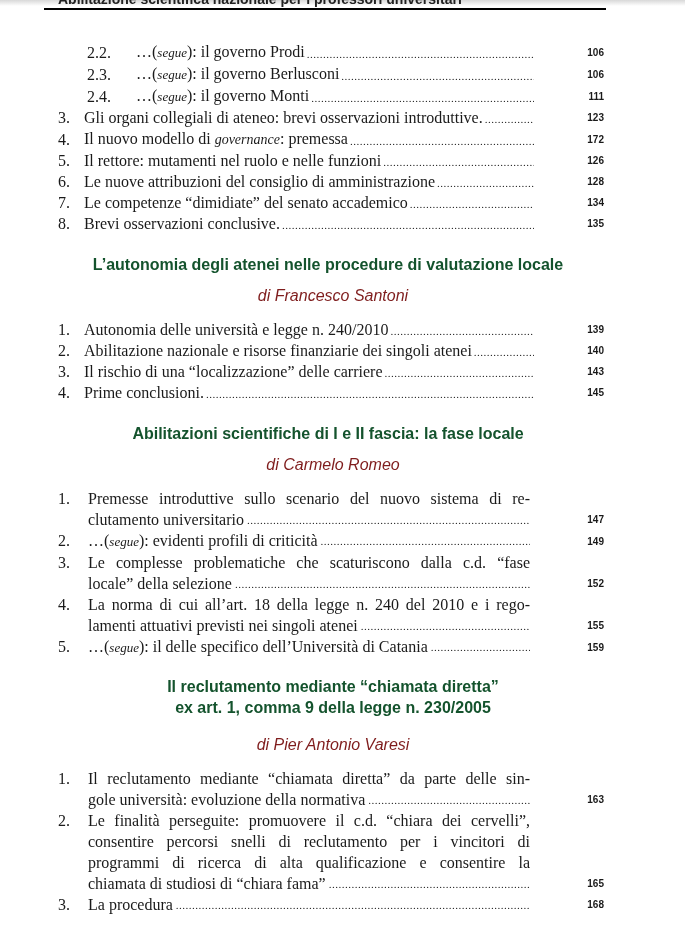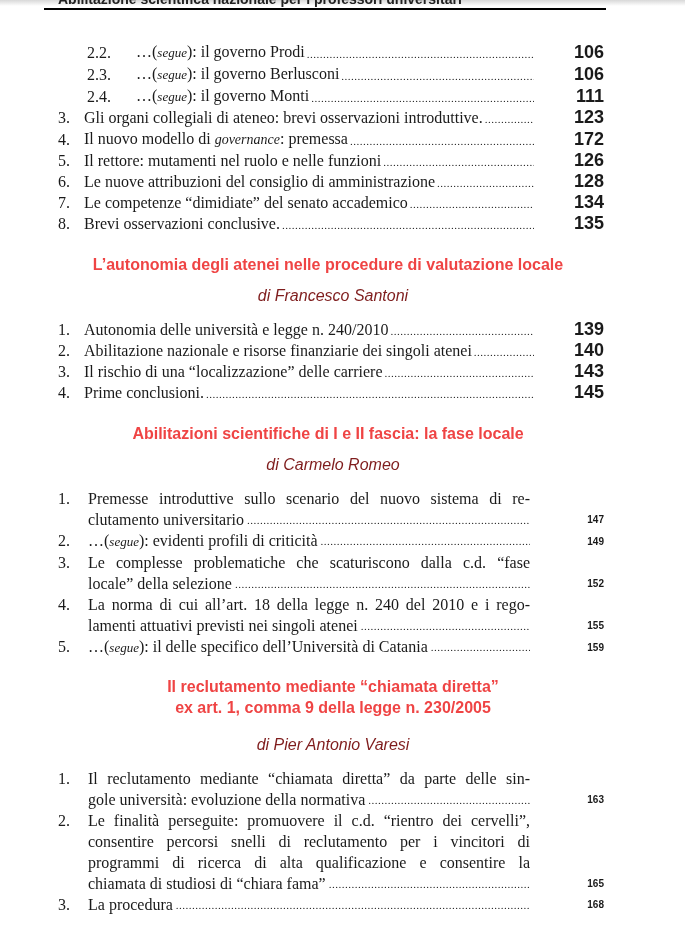--- a/index.html
+++ b/index.html
@@ -42,21 +42,21 @@
   .row .title .dots {
     flex: 1 1 auto; overflow: hidden; white-space: nowrap;
     font-size: 11px; letter-spacing: 0.5px; margin-left: 2px; line-height: 18px;
   }
   .row .title .dots::after {
     content: "................................................................................................................................................................................................................";
   }
   .row .page {
     flex: 1 1 auto; text-align: right;
     font-family: "Liberation Sans", "DejaVu Sans", sans-serif;
-    font-weight: bold; font-size: 18px;
+    font-weight: bold; font-size: 10px;
   }
   .block-row { font-size: 16px; line-height: 21px; display: flex; }
   .block-row .num { width: 30px; flex: 0 0 auto; }
   .block-row .body { flex: 0 0 auto; width: 442px; }
   .block-row .body .line { display: block; text-align: justify; text-align-last: justify; white-space: nowrap; }
   .block-row .body .lastline { display: flex; align-items: center; white-space: nowrap; overflow: hidden; }
   .block-row .body .lastline .dots {
     flex: 1 1 auto; overflow: hidden; font-size: 11px; letter-spacing: 0.5px; margin-left: 3px; line-height: 18px;
   }
   .block-row .body .lastline .dots::after {
@@ -65,21 +65,21 @@
   .block-row .page {
     flex: 1 1 auto; text-align: right; align-self: flex-end;
     font-family: "Liberation Sans", "DejaVu Sans", sans-serif;
     font-weight: bold; font-size: 10px; line-height: 21px;
   }
   i { font-style: italic; }
   .segue { font-style: italic; font-size: 13px; }
   .section-title {
     text-align: center;
     font-family: "Liberation Sans", "DejaVu Sans", sans-serif;
-    font-weight: bold; font-size: 16px; line-height: 21px; color: #ef4444;
+    font-weight: bold; font-size: 16px; line-height: 21px; color: #14532d;
   }
   .section-author {
     text-align: center;
     font-family: "Liberation Sans", "DejaVu Sans", sans-serif;
     font-style: italic; font-size: 16px; color: #7f1d1d;
   }
 </style>
 </head>
 <body>
 
@@ -275,21 +275,21 @@
           <span class="lastline">
               <span>gole università: evoluzione della normativa</span>
               <span class="dots"></span>
             </span>
         </span>
         <span class="page">163</span>
       </div>
       <div class="block-row">
         <span class="num">2.</span>
         <span class="body">
-          <span class="line">Le finalità perseguite: promuovere il c.d. “rientro dei cervelli”,</span>
+          <span class="line">Le finalità perseguite: promuovere il c.d. “chiara dei cervelli”,</span>
           <span class="line">consentire percorsi snelli di reclutamento per i vincitori di</span>
           <span class="line">programmi di ricerca di alta qualificazione e consentire la</span>
           <span class="lastline">
               <span>chiamata di studiosi di “chiara fama”</span>
               <span class="dots"></span>
             </span>
         </span>
         <span class="page">165</span>
       </div>
       <div class="block-row">

